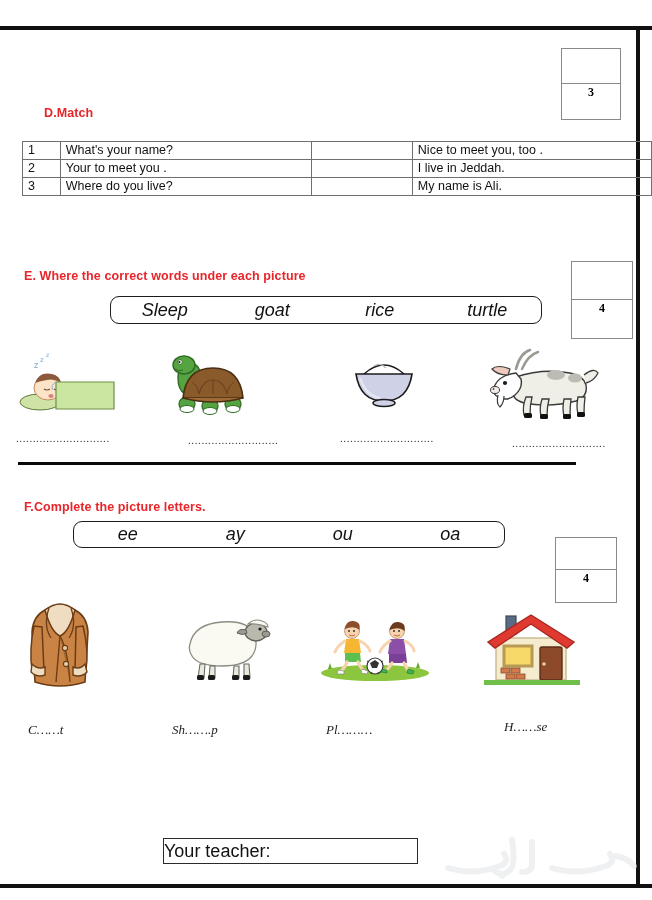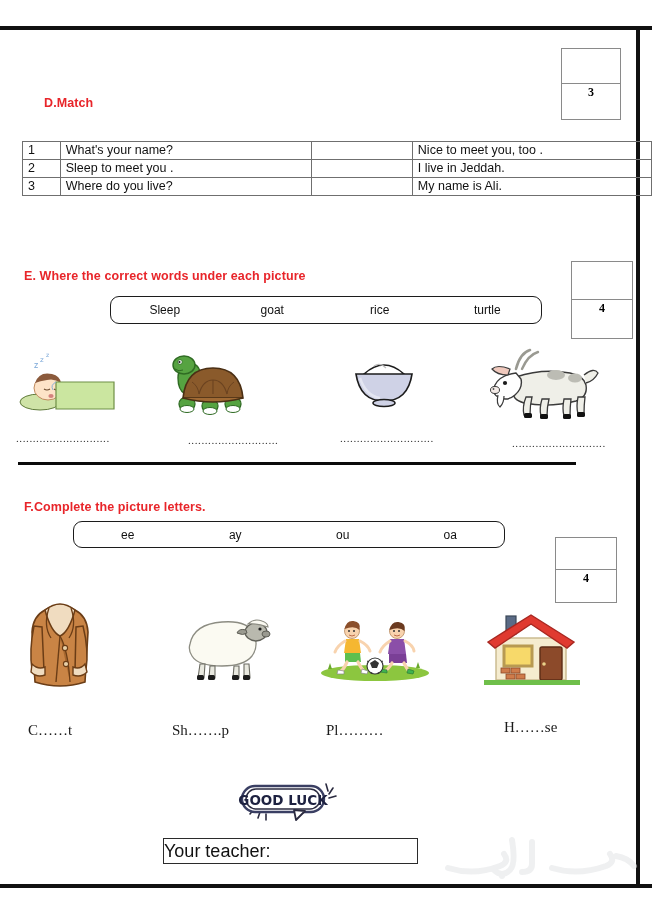--- a/index.html
+++ b/index.html
@@ -89,22 +89,23 @@
   .col-a     { width: 240px; margin-left: 48px; }
 
   
   .wordbank {
     position: absolute;
     border: 1.5px solid #1c1c1c;
     background: #fff;
     box-sizing: border-box;
     display: flex;
     align-items: center;
-    font-size: 12px;
+    font-size: 18px;
     color: #111;
+    font-style: italic;
   }
   .wordbank.rounded { border-radius: 9px; }
   .wordbank .w {
     text-align: center;
   }
 
   
   .dots {
     position: absolute;
     font-size: 11px;
@@ -118,24 +119,25 @@
   .separator {
     position: absolute;
     left: 18px; top: 462px;
     width: 558px; height: 3px;
     background: #0a0a0a;
   }
 
   
   .blank-word {
     position: absolute;
-    font-size: 15px;
+    font-size: 13px;
     color: #1a1a1a;
     white-space: nowrap;
     font-family: "Liberation Serif", serif;
+    font-style: italic;
   }
 
   
   .pic { position: absolute; }
 
   
   .teacher-box {
     position: absolute;
     border: 1.5px solid #2b2b2b;
     background: #fff;
@@ -170,33 +172,33 @@
 
   <div class="rule-top"></div>
   <div class="rule-bottom"></div>
   <div class="rule-right"></div>
 
   <div class="score-box" style="left:561px; top:48px; width:60px; height:72px;">
     <div class="score-top"></div>
     <div class="score-bottom">3</div>
   </div>
 
-  <div class="heading" style="left:24px; top:96px;padding-left:20px;">D.Match</div>
+  <div class="heading" style="left:24px; top:106px;padding-left:20px;">D.Match</div>
 
   <table class="match-table" style="left:22px; top:141px;">
     <tbody>
       <tr>
         <td class="col-num">1</td>
         <td class="col-q">What's your name?</td>
         <td class="col-blank"></td>
         <td class="col-a">Nice to meet you, too .</td>
       </tr>
       <tr>
         <td class="col-num">2</td>
-        <td class="col-q">Sleep to meet you .</td>
+        <td class="col-q">Your to meet you .</td>
         <td class="col-blank"></td>
         <td class="col-a">I live in Jeddah.</td>
       </tr>
       <tr>
         <td class="col-num">3</td>
         <td class="col-q">Where do you live?</td>
         <td class="col-blank"></td>
         <td class="col-a">My name is Ali.</td>
       </tr>
     </tbody>
@@ -435,34 +437,20 @@
 
       <rect x="6" y="75" width="96" height="5" fill="#6fbf4a"></rect>
     </svg>
   </div>
 
   <div class="blank-word" style="left:28px;  top:722px;">C……t</div>
   <div class="blank-word" style="left:172px; top:722px;">Sh…….p</div>
   <div class="blank-word" style="left:326px; top:722px;">Pl………</div>
   <div class="blank-word" style="left:504px; top:719px;">H……se</div>
 
-  <div class="goodluck">
-    <svg viewBox="0 0 120 48" width="120" height="48">
-
-      <path d="M98 6 l2 7 M105 10 l-4 6 M108 18 l-7 2" stroke="#2b2b40" stroke-width="1.6" stroke-linecap="round"></path>
-      <path d="M22 36 l4 -5 M30 40 l2 -6 M38 42 l0 -6" stroke="#2b2b40" stroke-width="1.6" stroke-linecap="round"></path>
-
-      <rect x="14" y="8" width="82" height="26" rx="13" fill="#ffffff" stroke="#3a3f63" stroke-width="2.4"></rect>
-      <rect x="18" y="11" width="74" height="20" rx="10" fill="#ffffff" stroke="#2b2b40" stroke-width="1.5"></rect>
-
-      <path d="M66 32 l2 10 l9 -9 z" fill="#ffffff" stroke="#2b2b40" stroke-width="1.8" stroke-linejoin="round"></path>
-
-      <text x="55" y="27" text-anchor="middle" font-family="DejaVu Sans, sans-serif" font-size="13.5" font-weight="bold" fill="#1d2140">GOOD LUCK</text>
-    </svg>
-  </div>
 
   <div class="teacher-box" style="left:163px; top:838px; width:255px; height:26px;">
     <span>Your teacher:</span>
   </div>
 
   <div class="watermark">
     <svg viewBox="0 0 200 60" width="200" height="60">
       <g fill="none" stroke="#e2e4e6" stroke-width="6" stroke-linecap="round">
         <path d="M8 42 q26 8 52 -2 q10 -4 4 -12"></path>
         <path d="M72 14 q4 24 -2 30 q-8 8 -16 0"></path>

